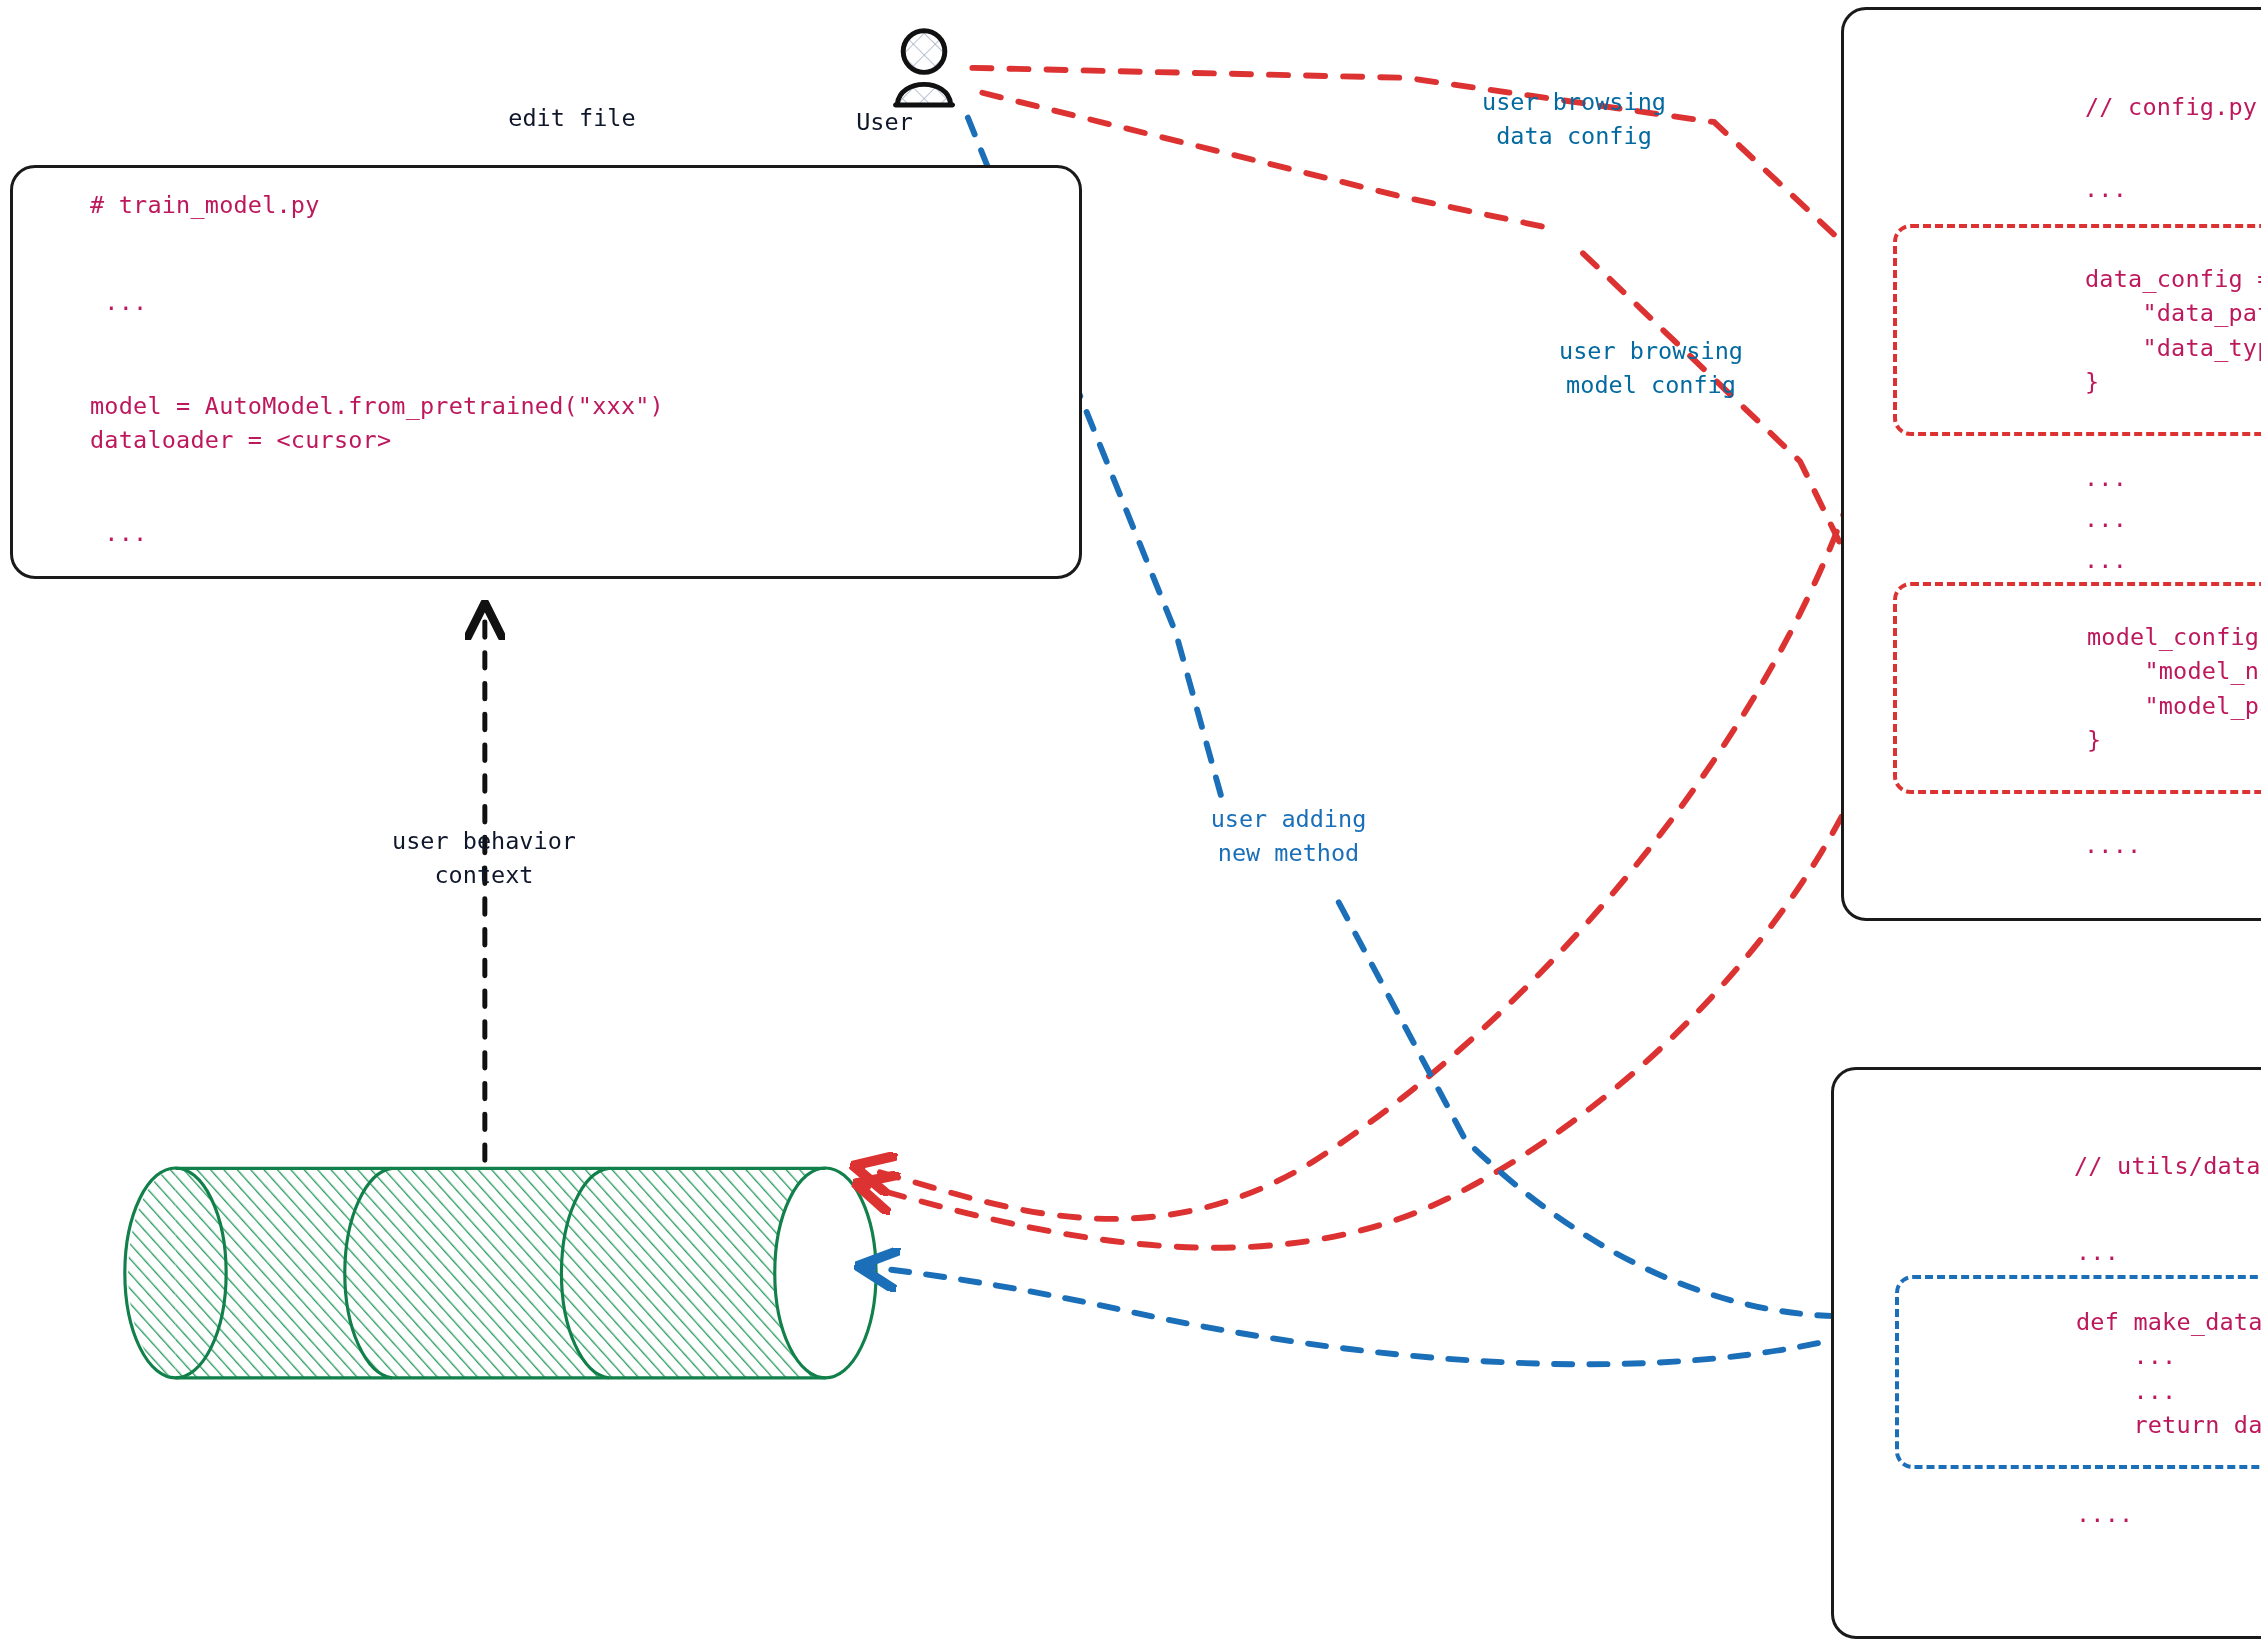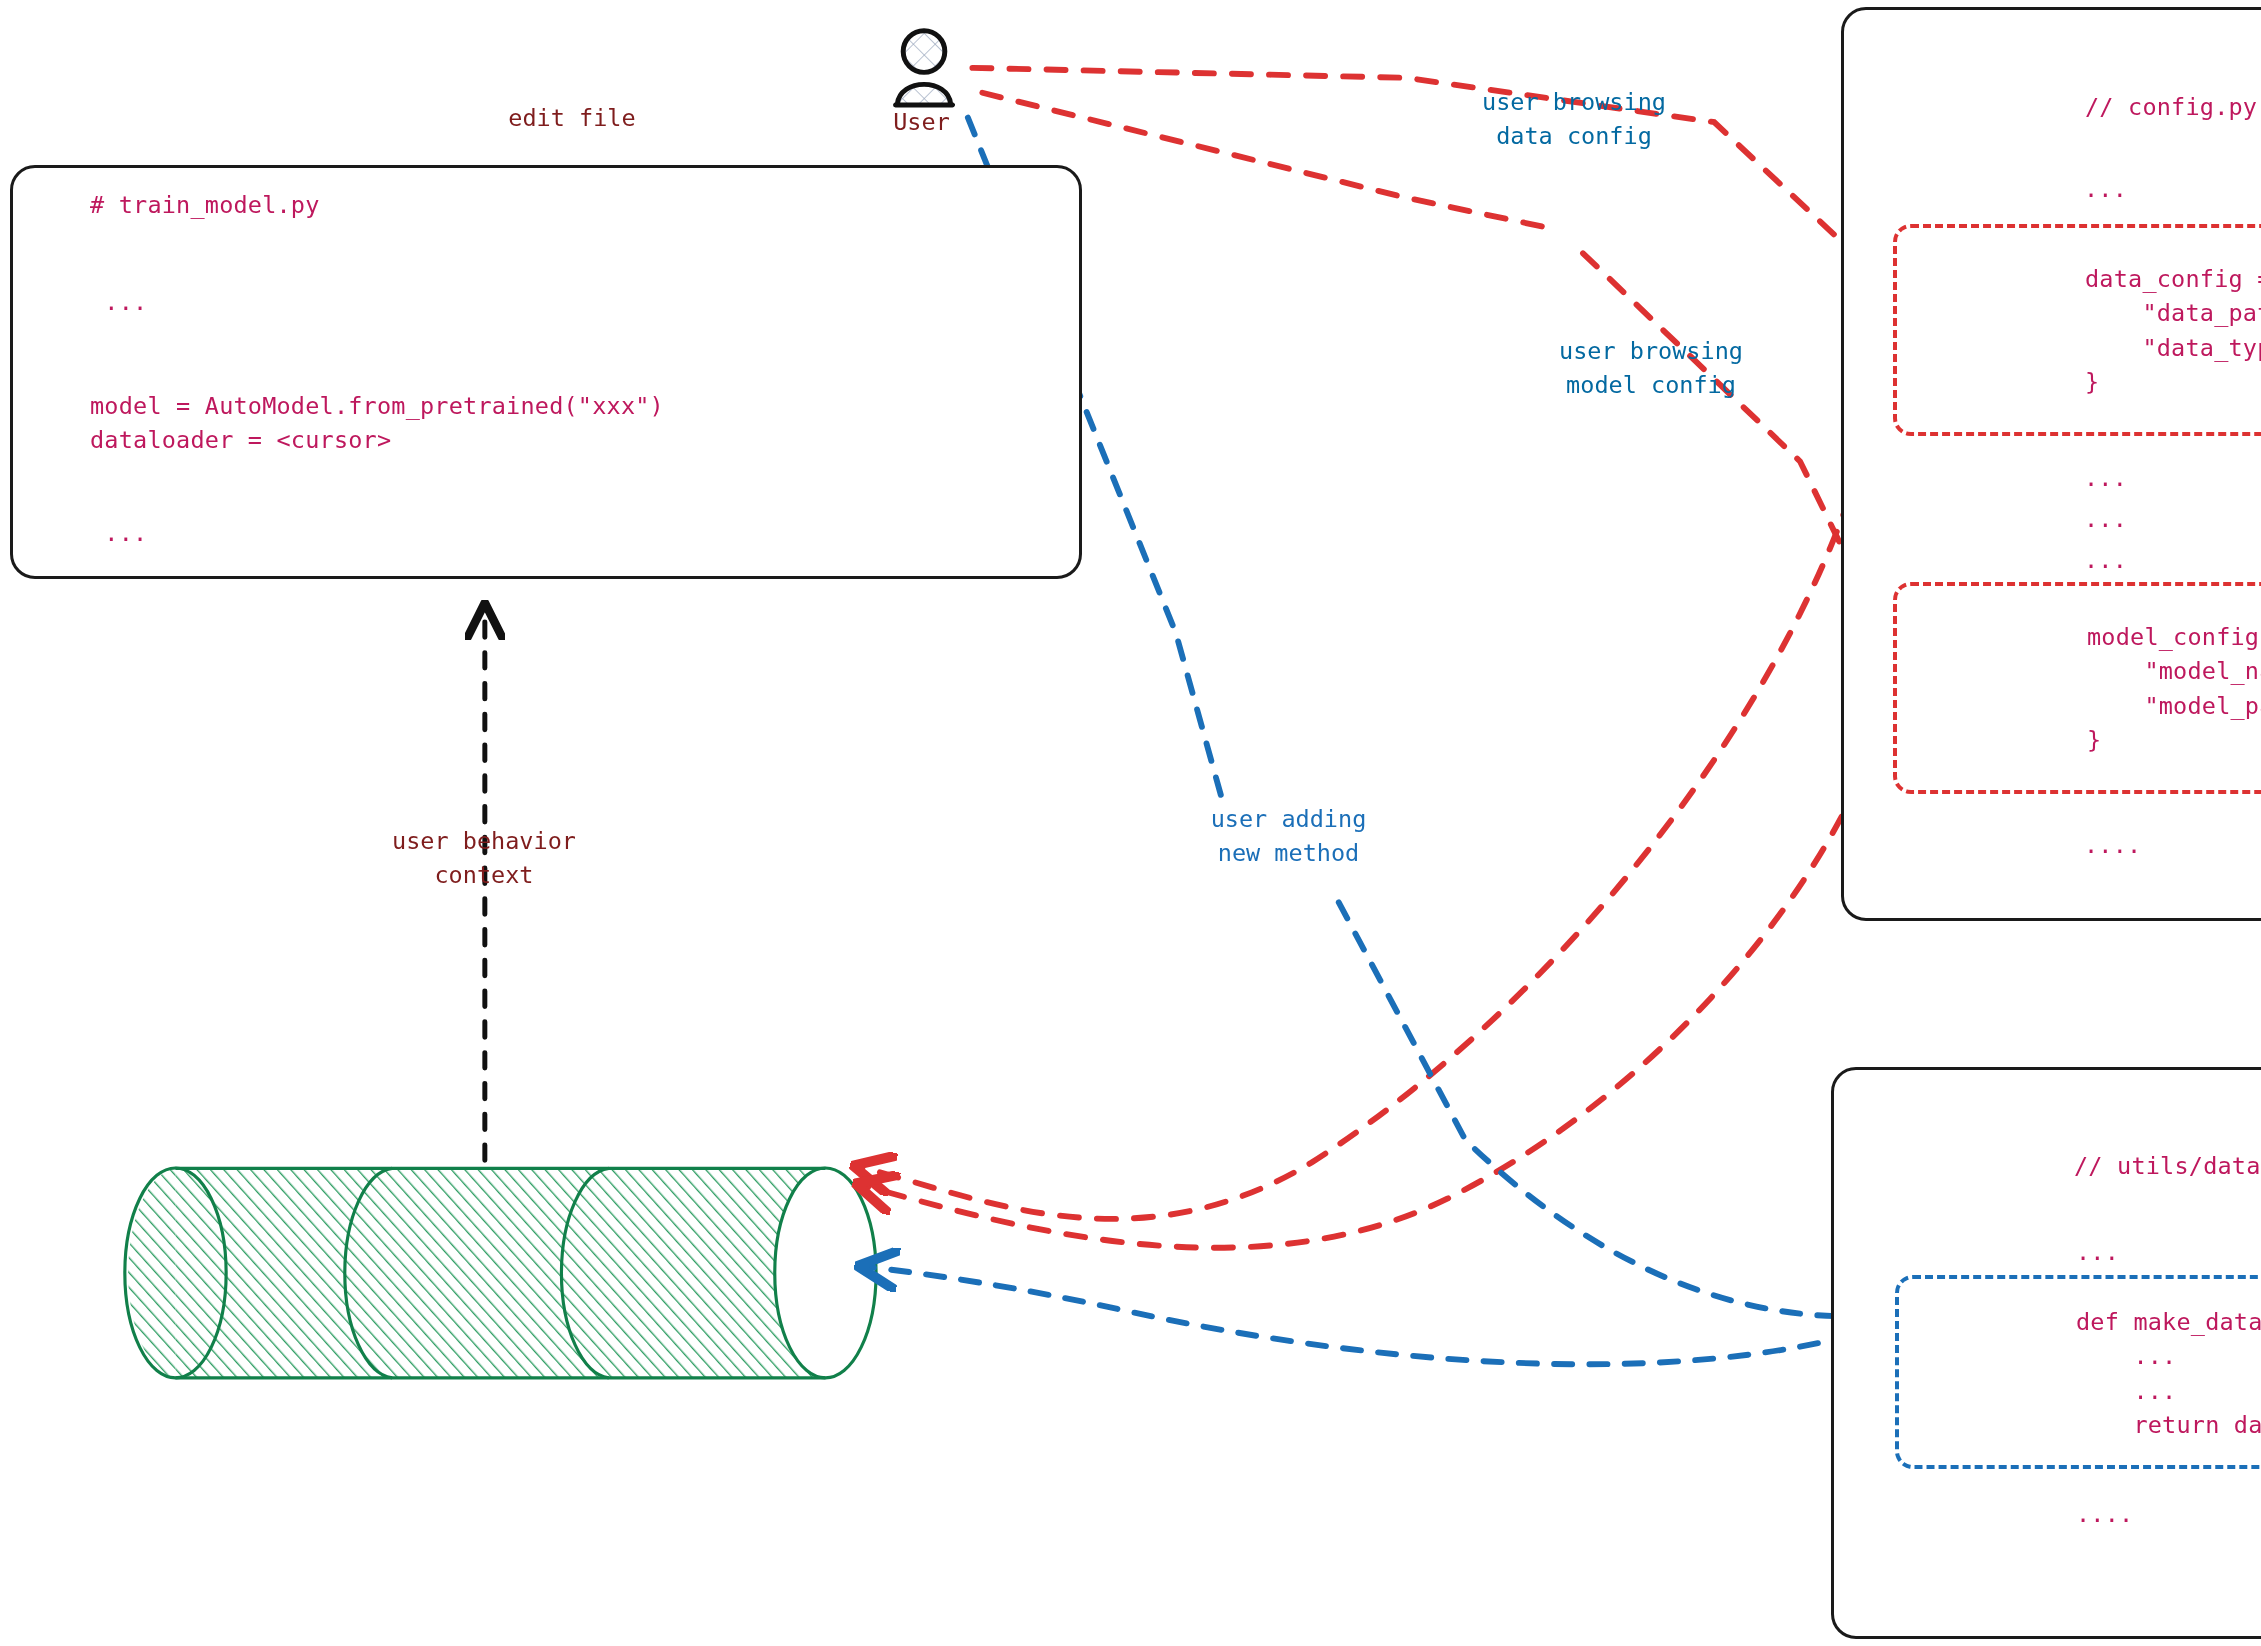--- a/index.html
+++ b/index.html
@@ -38,21 +38,21 @@
     font-size: 23.5px;
     line-height: 1.46;
     letter-spacing: 0.2px;
   }
   .codeblock { white-space: pre; }
 
   
   .label {
     position: absolute;
     font-family: "DejaVu Sans Mono", monospace;
-    color: #7f1d1d;
+    color: #0f172a;
     white-space: pre;
     text-align: center;
     font-size: 23.5px;
     line-height: 1.44;
   }
   .label-red  { color: #0369a1; }
   .label-blue { color: #1b6fb8; }
 
   
   .dashbox {
@@ -169,21 +169,21 @@
   <div class="dashbox dash-blue" style="left:1895px; top:1275px; width:821px; height:194px;"></div>
   <div class="code codeblock" style="left:2076px; top:1305px;">def make_dataloader():
     ...
     ...
     return dataloader</div>
 
   <div class="code" style="left:2076px; top:1497px;">....</div>
 
   <div class="label" style="left:475px; top:102px; width:194px;">edit file</div>
 
-  <div class="label" style="left:874px; top:106px; width:95px;">User</div>
+  <div class="label" style="left:837px; top:106px; width:95px;">User</div>
 
   <div class="label label-red" style="left:1443px; top:86px; width:262px;">user browsing
 data config</div>
 
   <div class="label label-red" style="left:1520px; top:335px; width:262px;">user browsing
 model config</div>
 
   <div class="label" style="left:344px; top:825px; width:280px;">user behavior
 context</div>
 

